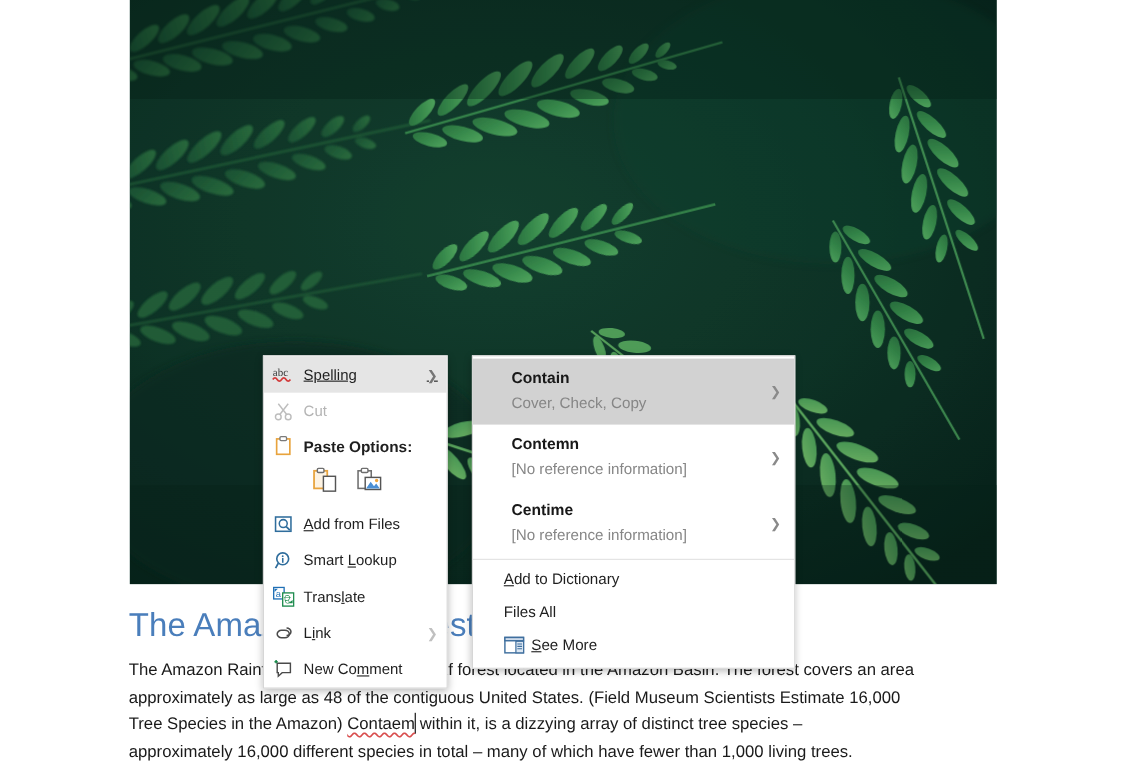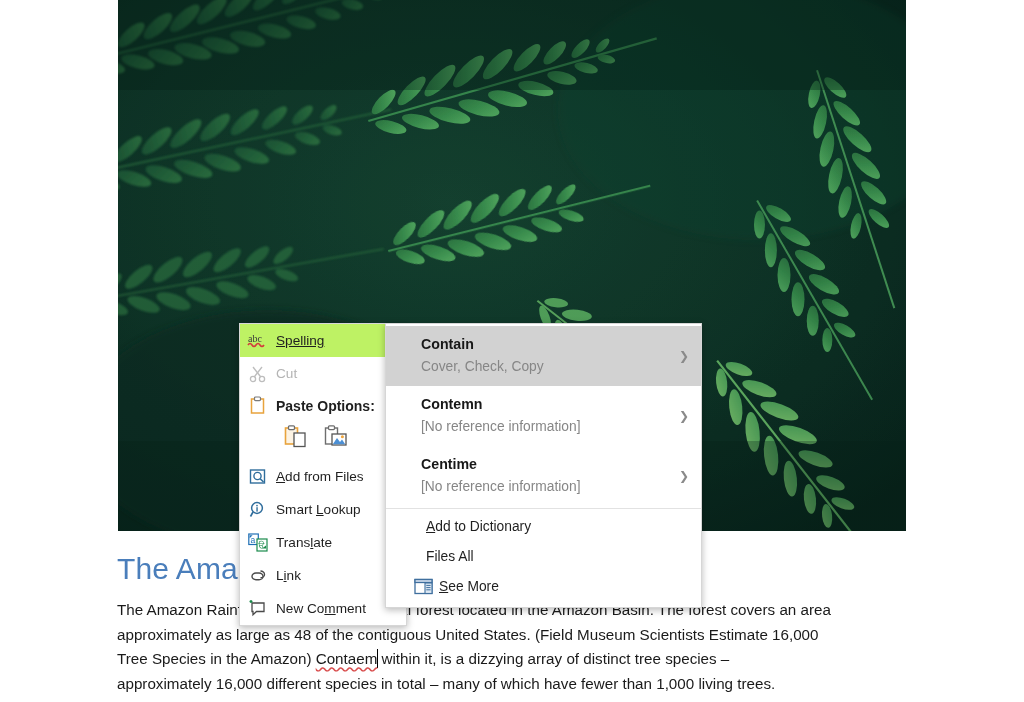--- a/index.html
+++ b/index.html
@@ -87,21 +87,21 @@
   .mi {
     position: relative;
     display: flex;
     align-items: center;
     height: 33px;
     padding: 0 8px 0 6px;
     box-sizing: border-box;
     cursor: default;
     white-space: nowrap;
   }
-  .mi.sel { background: #bef264; text-decoration: underline; }
+  .mi.sel { background: #e5e5e5; text-decoration: underline; }
   .mi.disabled { color: #b4b4b4; }
   .mi .ico {
     width: 24px; height: 22px;
     margin-right: 6px;
     flex: 0 0 24px;
     display: flex; align-items: center; justify-content: center;
   }
   .mi .lbl { flex: 1 1 auto; }
   .mi .lbl u { text-decoration: underline; }
   .mi .arr {
@@ -128,22 +128,22 @@
   }
   .paste-icons > span {
     width: 28px; height: 28px;
     display: flex; align-items: center; justify-content: center;
     cursor: default;
   }
 
   
   .sub-menu {
     position: absolute;
-    left: 385px; top: 323px;
-    width: 317px;
+    left: 429px; top: 323px;
+    width: 294px;
     background: #ffffff;
     border: 1px solid #d6d6d6;
     box-shadow: 0 2px 7px rgba(0,0,0,0.28);
     font-size: 13.8px;
     color: #1f1f1f;
     box-sizing: border-box;
   }
   .sugg {
     position: relative;
     padding: 8px 0 8px 35px;
@@ -171,21 +171,21 @@
     height: 30px;
     padding: 0 8px 0 8px;
     cursor: default;
     white-space: nowrap;
   }
   .sub-item .ico {
     width: 24px; height: 22px; margin-right: 4px; flex: 0 0 24px;
     display:flex;align-items:center;justify-content:center;
   }
   .sub-item .lbl u { text-decoration: underline; }
-  .sub-item.noicon { padding-left: 40px; }
+  .sub-item.noicon { padding-left: 28px; }
   .sub-pad-bottom { height: 6px; }
   .sub-pad-top { height: 2px; }
 </style>
 </head>
 <body>
 
 <div id="root">
 
   <div class="doc-page">
 

